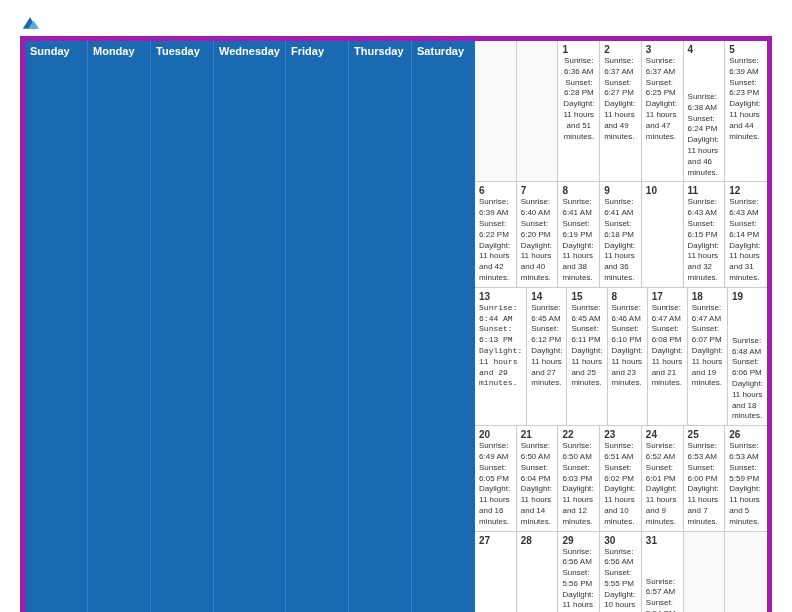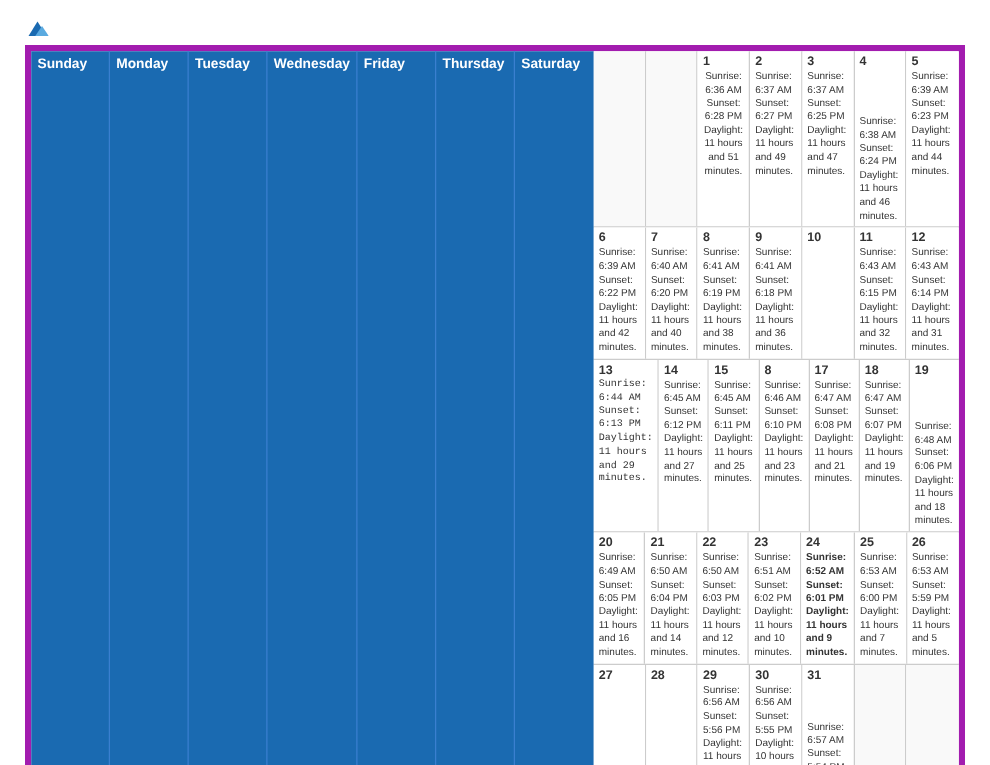--- a/index.html
+++ b/index.html
@@ -281,21 +281,21 @@
 Daylight: 11 hours and 12 minutes.</div>
           </div>
           <div class="cal-cell">
             <span class="day-num">23</span>
             <div class="cell-text" style="white-space: pre-line;">Sunrise: 6:51 AM
 Sunset: 6:02 PM
 Daylight: 11 hours and 10 minutes.</div>
           </div>
           <div class="cal-cell">
             <span class="day-num">24</span>
-            <div class="cell-text" style="white-space: pre-line; font-weight: bold;">Sunrise: 6:52 AM
+            <div class="cell-text" style="white-space: pre-line;">Sunrise: 6:52 AM
 Sunset: 6:01 PM
 Daylight: 11 hours and 9 minutes.</div>
           </div>
           <div class="cal-cell">
             <span class="day-num">25</span>
             <div class="cell-text" style="white-space: pre-line;">Sunrise: 6:53 AM
 Sunset: 6:00 PM
 Daylight: 11 hours and 7 minutes.</div>
           </div>
           <div class="cal-cell">

